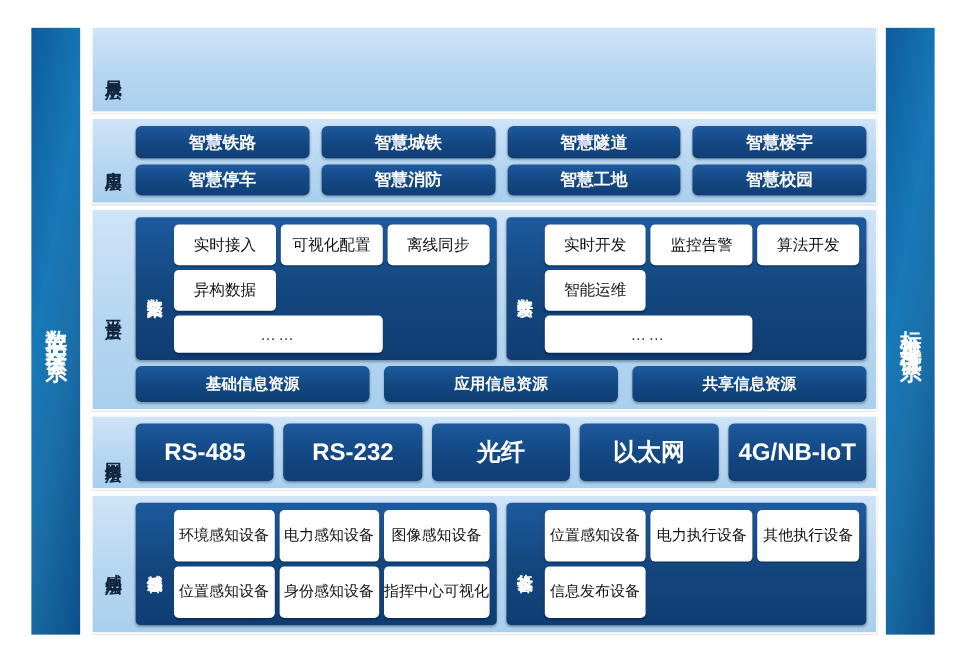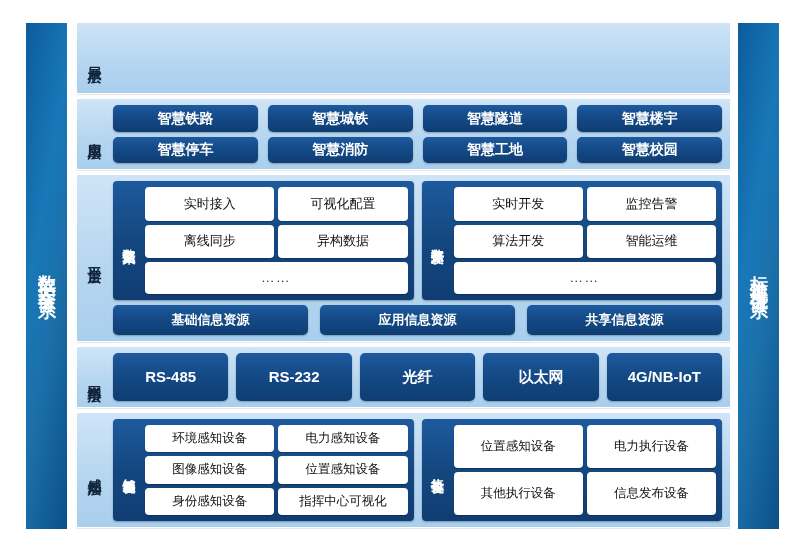--- a/index.html
+++ b/index.html
@@ -152,24 +152,23 @@
     font-size: 13px;
     letter-spacing: 1px;
     display: flex;
     align-items: center;
     justify-content: center;
     line-height: 1;
   }
   .group-grid {
     flex: 1 1 auto;
     display: grid;
-    grid-template-columns: 1fr 1fr;
+    grid-template-columns: 1fr 1fr 1fr;
     gap: 4px;
     min-width: 0;
-    font-family: Liberation Serif, serif;
   }
   .tile {
     background: #ffffff;
     border-radius: 4px;
     color: #111111;
     font-size: 13px;
     display: flex;
     align-items: center;
     justify-content: center;
     box-shadow: 0 1px 1px rgba(0,0,0,.25);
@@ -187,21 +186,21 @@
 
   
   #layer-network { height: 62px; }
   #network-grid {
     flex: 1 1 auto;
     display: grid;
     grid-template-columns: repeat(5, 1fr);
     gap: 8px;
     height: 100%;
   }
-  #network-grid .chip { font-size: 15px; }
+  #network-grid .chip { font-size: 20px; }
 
   
   #layer-perception { height: 116px; }
   #perception-groups {
     flex: 1 1 auto;
     display: grid;
     grid-template-columns: 1fr 1fr;
     gap: 8px;
     min-height: 0;
   }

